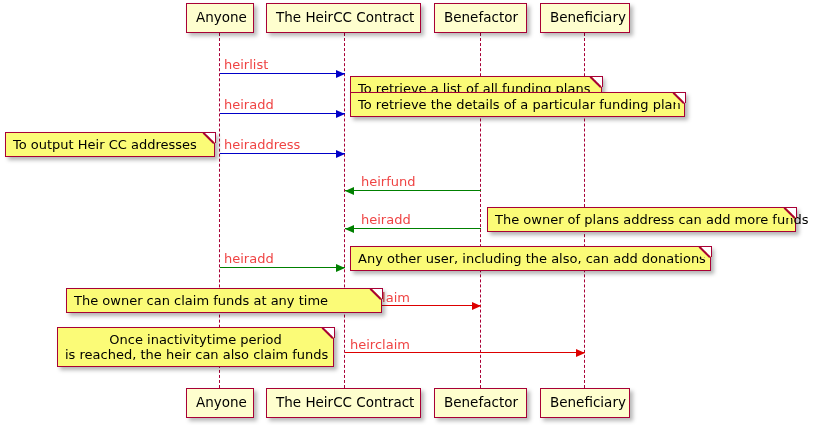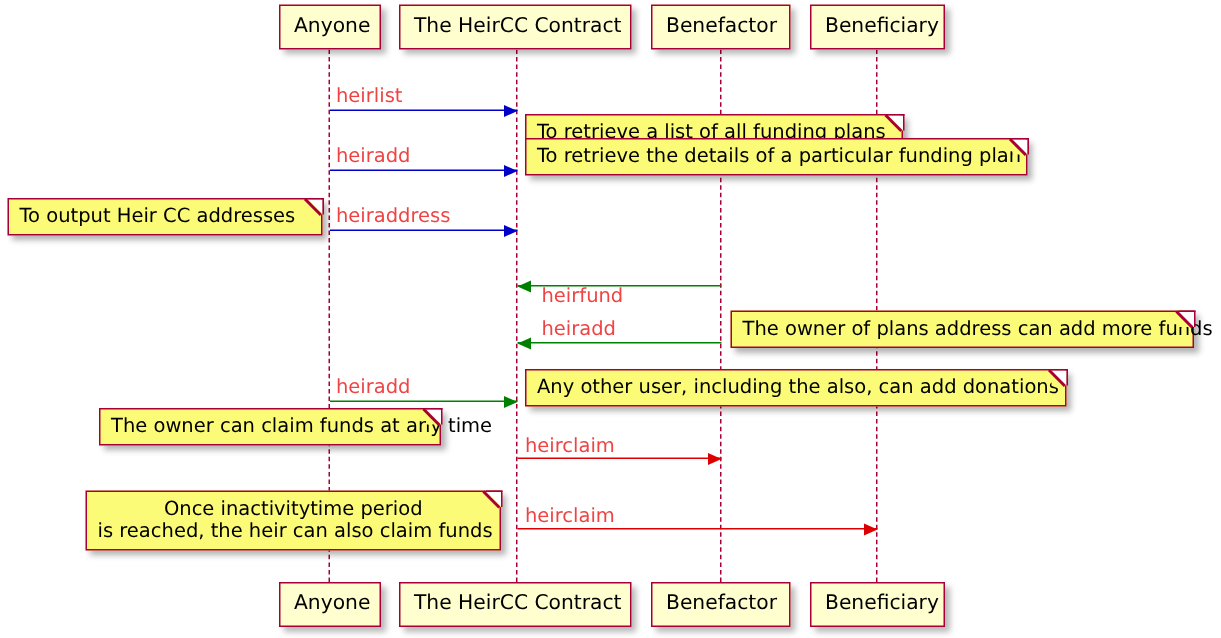--- a/index.html
+++ b/index.html
@@ -143,34 +143,34 @@
     <div class="arrowhead right" style="left: 336px; top: 69.5px;"></div>
     <div class="msg-label" style="left: 224px; top: 58px;">heirlist</div>
     <div class="msg-line" style="left: 220px; top: 113px; width: 125px;"></div>
     <div class="arrowhead right" style="left: 336px; top: 109.5px;"></div>
     <div class="msg-label" style="left: 224px; top: 98px;">heiradd</div>
     <div class="msg-line" style="left: 220px; top: 153px; width: 125px;"></div>
     <div class="arrowhead right" style="left: 336px; top: 149.5px;"></div>
     <div class="msg-label" style="left: 224px; top: 138px;">heiraddress</div>
     <div class="msg-line green" style="left: 345px; top: 190px; width: 136px;"></div>
     <div class="arrowhead left" style="left: 345px; top: 186.5px;"></div>
-    <div class="msg-label" style="left: 361px; top: 175px; margin-top: 16px;">heirfund</div>
+    <div class="msg-label" style="left: 361px; top: 175px;">heirfund</div>
     <div class="msg-line green" style="left: 345px; top: 228px; width: 136px;"></div>
     <div class="arrowhead left" style="left: 345px; top: 224.5px;"></div>
     <div class="msg-label" style="left: 361px; top: 213px;">heiradd</div>
     <div class="msg-line green" style="left: 220px; top: 267px; width: 125px;"></div>
     <div class="arrowhead right green" style="left: 336px; top: 263.5px;"></div>
     <div class="msg-label" style="left: 224px; top: 252px;">heiradd</div>
     <div class="msg-line red" style="left: 345px; top: 305px; width: 136px;"></div>
     <div class="arrowhead right red" style="left: 472px; top: 301.5px;"></div>
     <div class="msg-label" style="left: 350px; top: 291px;">heirclaim</div>
     <div class="msg-line red" style="left: 345px; top: 352px; width: 240px;"></div>
     <div class="arrowhead right red" style="left: 576px; top: 348.5px;"></div>
     <div class="msg-label" style="left: 350px; top: 338px;">heirclaim</div>
     <div class="note" style="left: 350px; top: 52px; width: 252px; min-height: 24px; margin-top: 24px;"><span>To retrieve a list of all funding plans</span><div class="fold"></div></div>
     <div class="note" style="left: 350px; top: 92px; width: 335px; min-height: 24px;"><span>To retrieve the details of a particular funding plan</span><div class="fold"></div></div>
     <div class="note" style="left: 5px; top: 132px; width: 210px; min-height: 24px;"><span>To output Heir CC addresses</span><div class="fold"></div></div>
     <div class="note" style="left: 487px; top: 207px; width: 309px; min-height: 24px;"><span>The owner of plans address can add more funds</span><div class="fold"></div></div>
     <div class="note" style="left: 350px; top: 246px; width: 361px; min-height: 24px;"><span>Any other user, including the also, can add donations</span><div class="fold"></div></div>
-    <div class="note" style="left: 66px; top: 272px; width: 228px; min-height: 24px; text-align: center;"><span>The owner can claim funds at any time</span><div class="fold"></div></div>
+    <div class="note" style="left: 66px; top: 288px; width: 316px; min-height: 24px;"><span>The owner can claim funds at any time</span><div class="fold"></div></div>
     <div class="note" style="left: 57px; top: 327px; width: 277px; min-height: 38px; text-align: center;"><span>Once inactivitytime period
 is reached, the heir can also claim funds</span><div class="fold"></div></div>
   </div>
 
 </body></html>

